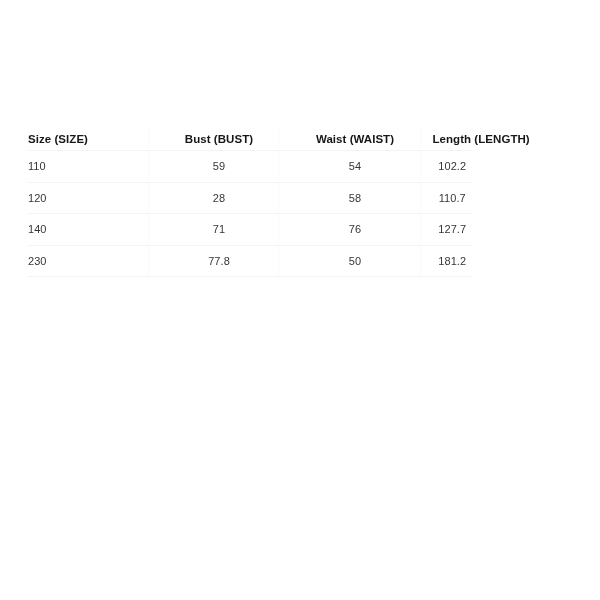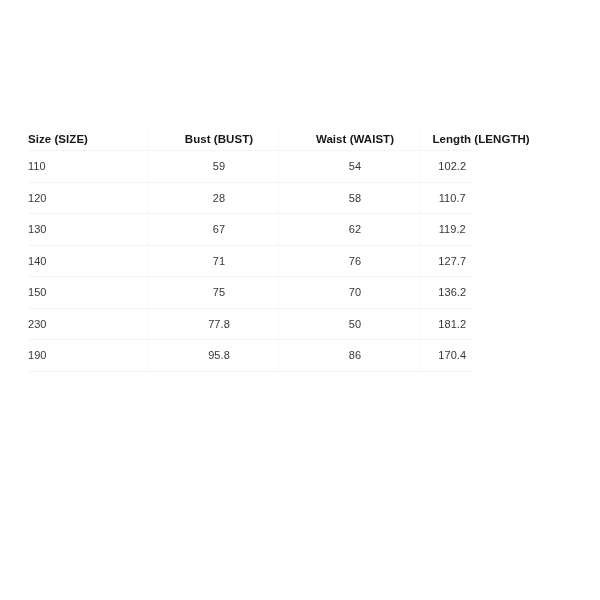--- a/index.html
+++ b/index.html
@@ -105,45 +105,27 @@
           <td>54</td>
           <td>102.2</td>
         </tr>
         <tr>
           <td>120</td>
           <td>28</td>
           <td>58</td>
           <td>110.7</td>
         </tr>
         <tr>
-          <td>130</td>
-          <td>67</td>
-          <td>62</td>
-          <td>119.2</td>
-        </tr>
-        <tr>
           <td>140</td>
           <td>71</td>
           <td>76</td>
           <td>127.7</td>
-        </tr>
-        <tr>
-          <td>150</td>
-          <td>75</td>
-          <td>70</td>
-          <td>136.2</td>
         </tr>
         <tr>
           <td>230</td>
           <td>77.8</td>
           <td>50</td>
           <td>181.2</td>
         </tr>
-        <tr>
-          <td>190</td>
-          <td>95.8</td>
-          <td>86</td>
-          <td>170.4</td>
-        </tr>
       </tbody>
   </table>
 
 </div>
 
 </body></html>

